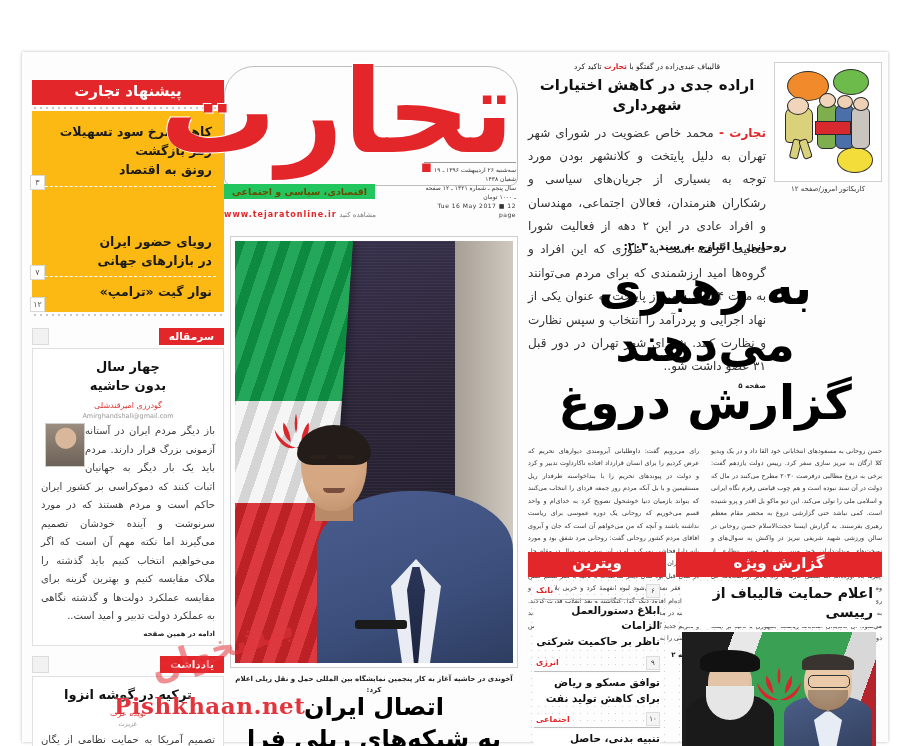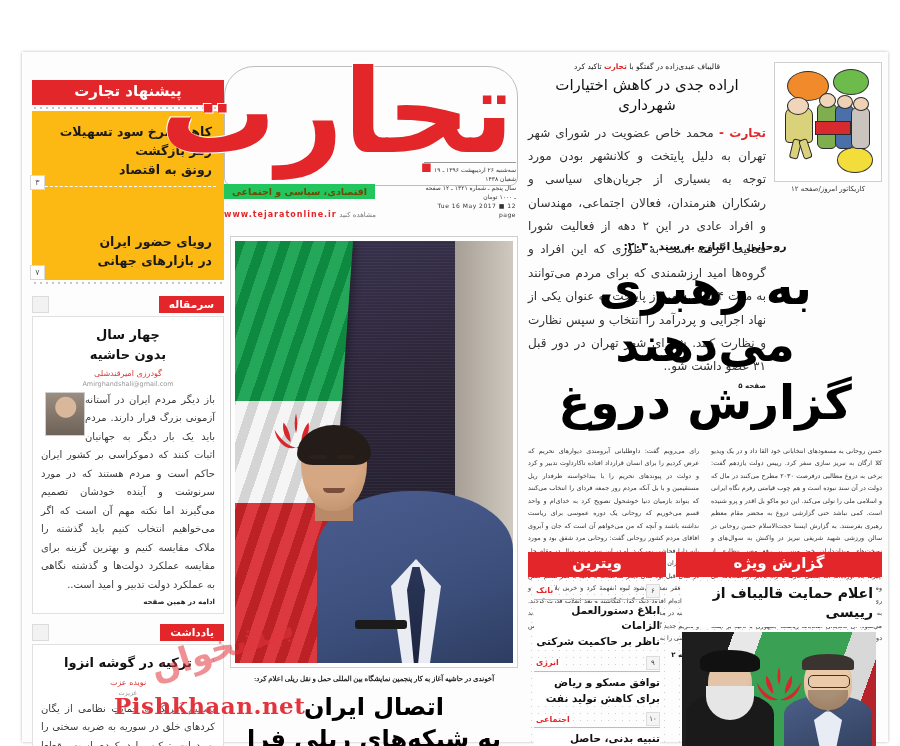--- a/index.html
+++ b/index.html
@@ -238,21 +238,21 @@
   .topnews-kicker {
     text-align: center;
     font-size: 7.5px;
     color: #222;
     margin-bottom: 4px;
   }
   .topnews-kicker .hl { color: #e3262a; font-weight: bold; }
   .topnews-title {
     text-align: center;
     font-size: 15px;
-    font-weight: normal;
+    font-weight: bold;
     color: #111;
     line-height: 1.35;
     margin-bottom: 6px;
   }
   .topnews-body {
     font-size: 12px;
     line-height: 1.95;
     color: #333;
     text-align: justify;
   }
@@ -467,21 +467,20 @@
   .photo-caption {
     position: absolute;
     left: 208px;
     top: 622px;
     width: 288px;
     text-align: center;
     font-size: 7px;
     color: #222;
     font-weight: bold;
     line-height: 1.5;
-    font-family: Liberation Serif, serif;
   }
   .second-title {
     position: absolute;
     left: 208px;
     top: 640px;
     width: 288px;
     text-align: center;
     font-size: 24px;
     font-weight: bold;
     color: #000;
@@ -680,20 +679,24 @@
         <div class="prop-item">
           <div class="prop-text" style="white-space:pre-line;">کاهش نرخ سود تسهیلات
 رمز بازگشت
 رونق به اقتصاد</div>
           <div class="prop-page">۳</div>
         </div>
         <div class="prop-item">
           <div class="prop-text" style="white-space:pre-line;margin-top:40px;">رویای حضور ایران
 در بازارهای جهانی</div>
           <div class="prop-page">۷</div>
+        </div>
+        <div class="prop-item">
+          <div class="prop-text" style="white-space:pre-line;">نوار گیت «ترامپ»</div>
+          <div class="prop-page">۱۲</div>
         </div>
       </div>
       <div class="dotted-rule"></div>
 
       <div class="panel-gap"></div>
 
       <div class="mini-head-row">
         <div class="mini-head">سرمقاله</div>
         <div class="mini-head-sq"></div>
       </div>

